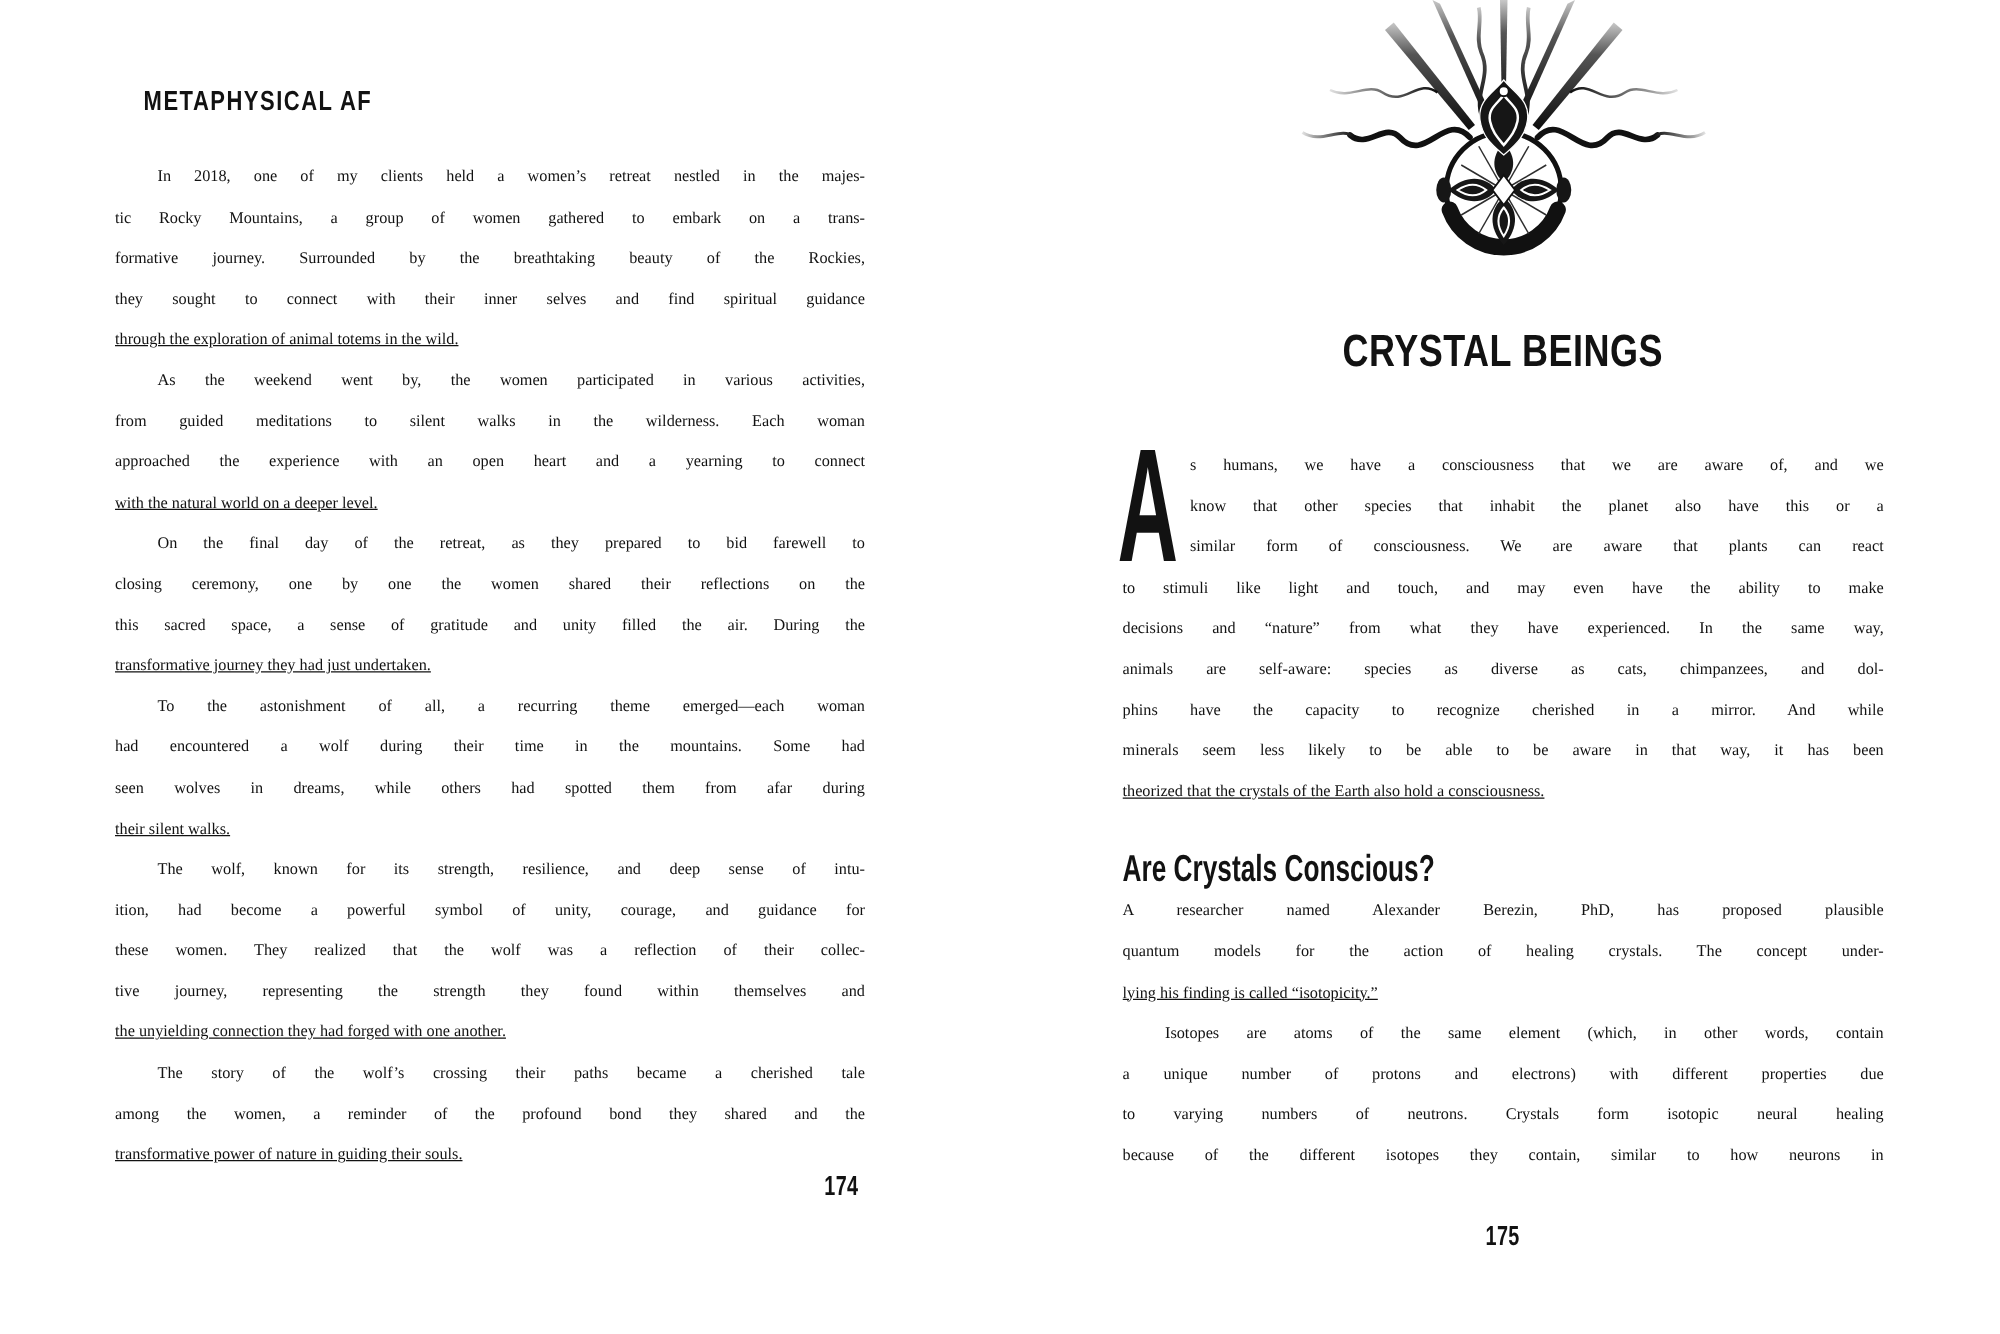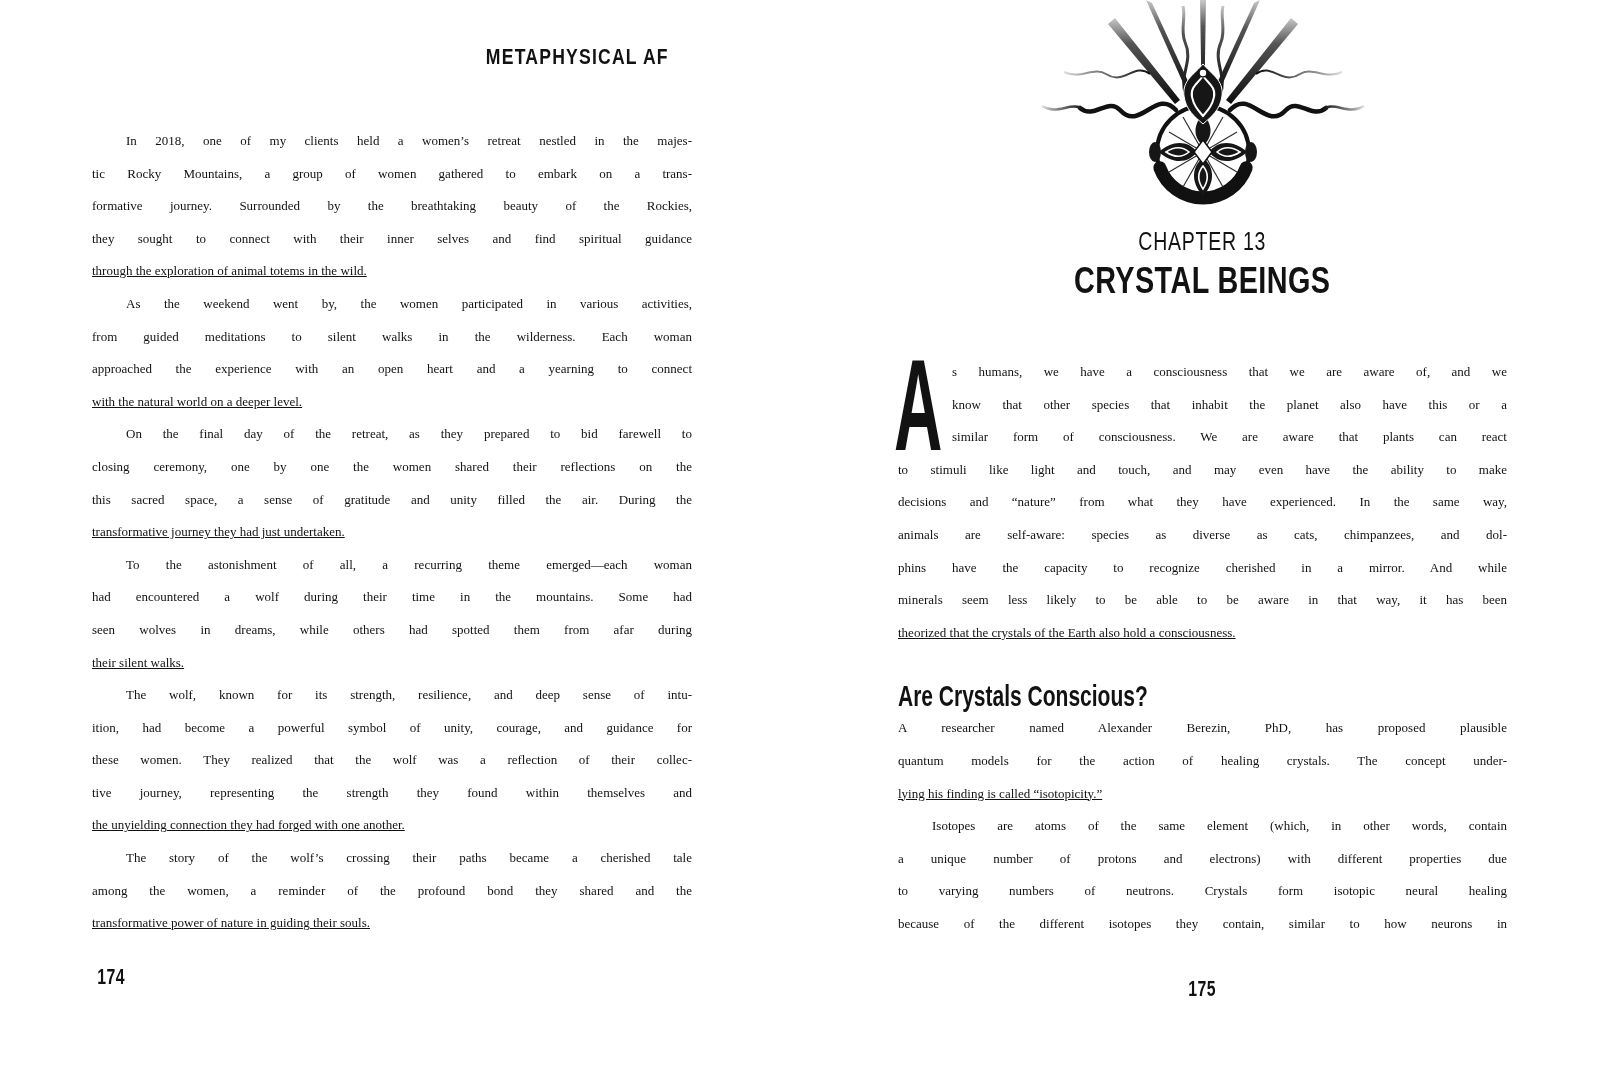--- a/index.html
+++ b/index.html
@@ -7,23 +7,23 @@
           font-family:"Liberation Serif", serif;color:#121212;}
 
   
   .bl{height:32.6px;line-height:32.6px;font-size:13px;text-align:justify;text-align-last:justify;
       overflow:hidden;white-space:normal;}
   .bl.last{text-align-last:left;text-decoration:underline;}
   .bl.ind{padding-left:34px;}
 
   
   .abs{position:absolute;}
-  #left-header{left:92px;top:44px;width:600px;text-align:right;}
+  #left-header{left:92px;top:68px;width:600px;text-align:left;}
   #left-body{left:92px;top:125px;width:600px;}
-  #left-folio{left:92px;top:964px;width:600px;text-align:left;}
+  #left-folio{left:92px;top:936px;width:600px;text-align:right;}
 
   #ornament-box{left:1028px;top:0px;width:350px;height:210px;}
   #chapter-label-row{left:898px;top:226px;width:609px;text-align:center;}
   #chapter-title-row{left:898px;top:260px;width:609px;text-align:center;}
   #right-body{left:898px;top:356px;width:609px;}
   #right-folio{left:898px;top:976px;width:609px;text-align:center;}
 
   
   .cond{display:inline-block;font-family:"Liberation Sans", sans-serif;white-space:nowrap;}
   #running-header-text{font-size:22px;font-weight:700;letter-spacing:1.5px;transform:scaleX(.8);}
@@ -163,23 +163,20 @@
       <path d="M175,146 C166,138 164,126 175,114 C186,126 184,138 175,146 Z" fill="#161616"></path>
 
       <path d="M175,140 L184,152 L175,164 L166,152 Z" fill="#ffffff" stroke="#111111" stroke-width="1.5"></path>
 
       <path d="M175,64 C183,74 196,80 194,96 C192,110 184,116 175,124 C166,116 158,110 156,96 C154,80 167,74 175,64 Z" fill="#161616" stroke="#ffffff" stroke-width="1"></path>
       <path d="M175,76 C180,83 188,87 186,97 C184,106 180,110 175,116 C170,110 166,106 164,97 C162,87 170,83 175,76 Z" fill="none" stroke="#ffffff" stroke-width="2"></path>
       <circle cx="175" cy="73" r="4" fill="#ffffff" stroke="#111111" stroke-width="1.5"></circle>
     </svg>
   </div>
 
-  <div class="abs" id="chapter-label-row">
-    <span class="cond" id="chapter-label-text">CHAPTER 13</span>
-  </div>
 
   <div class="abs" id="chapter-title-row">
     <span class="cond" id="chapter-title-text">CRYSTAL BEINGS</span>
   </div>
 
   <div class="abs" id="right-body">
     <div id="opening">
       <div id="drop-cap">A</div>
       <div id="opening-wrap">
           <div class="bl">s humans, we have a consciousness that we are aware of, and we</div>

